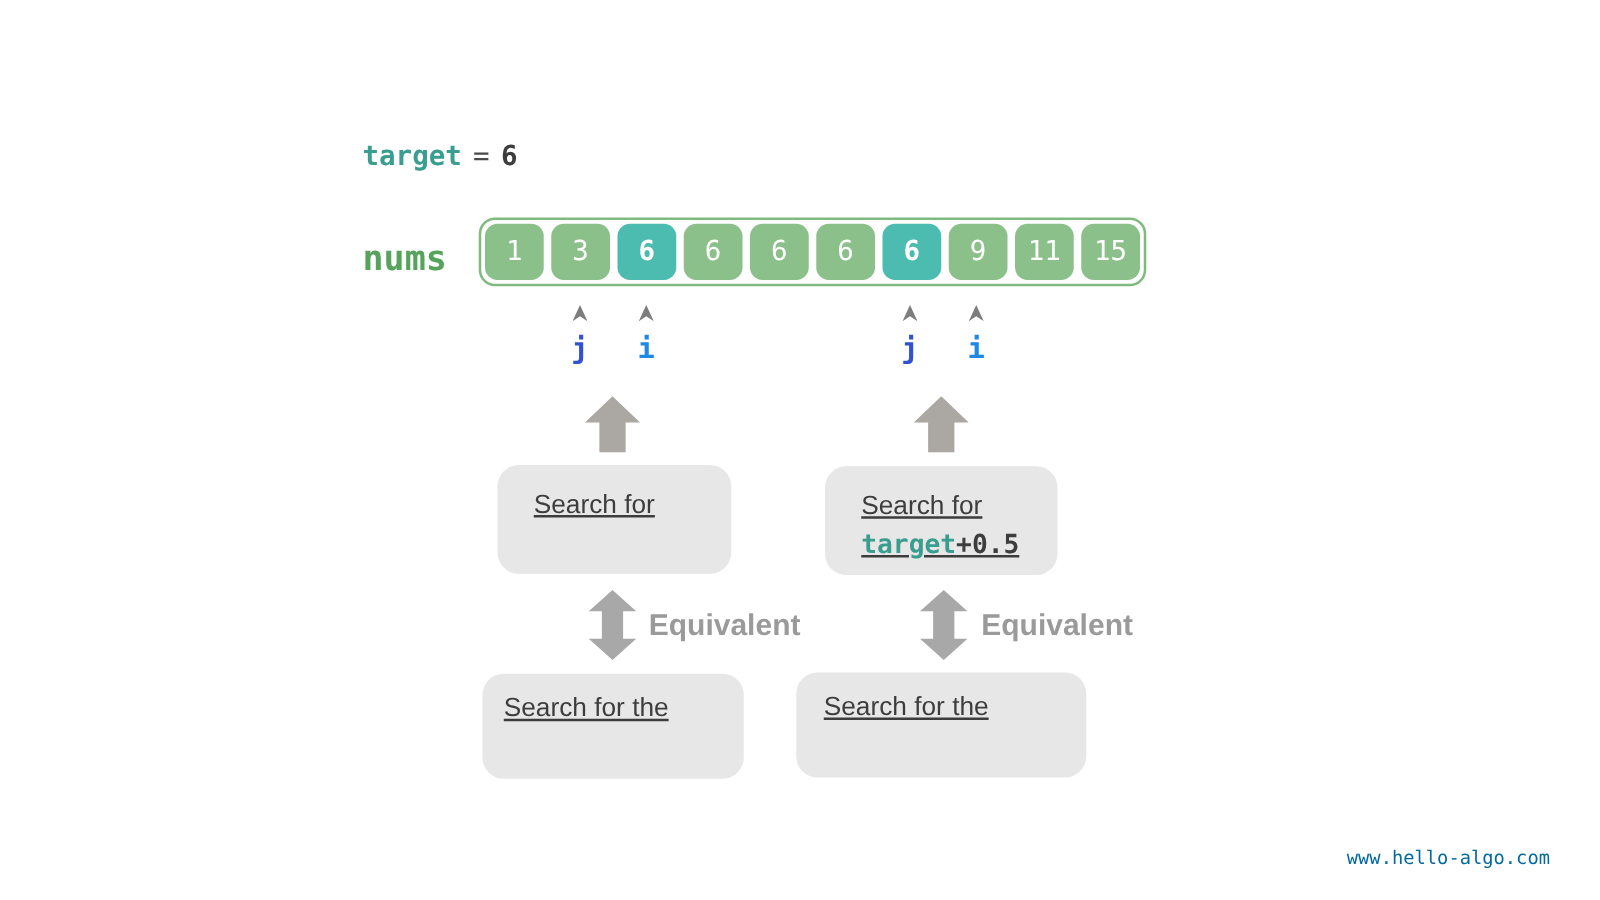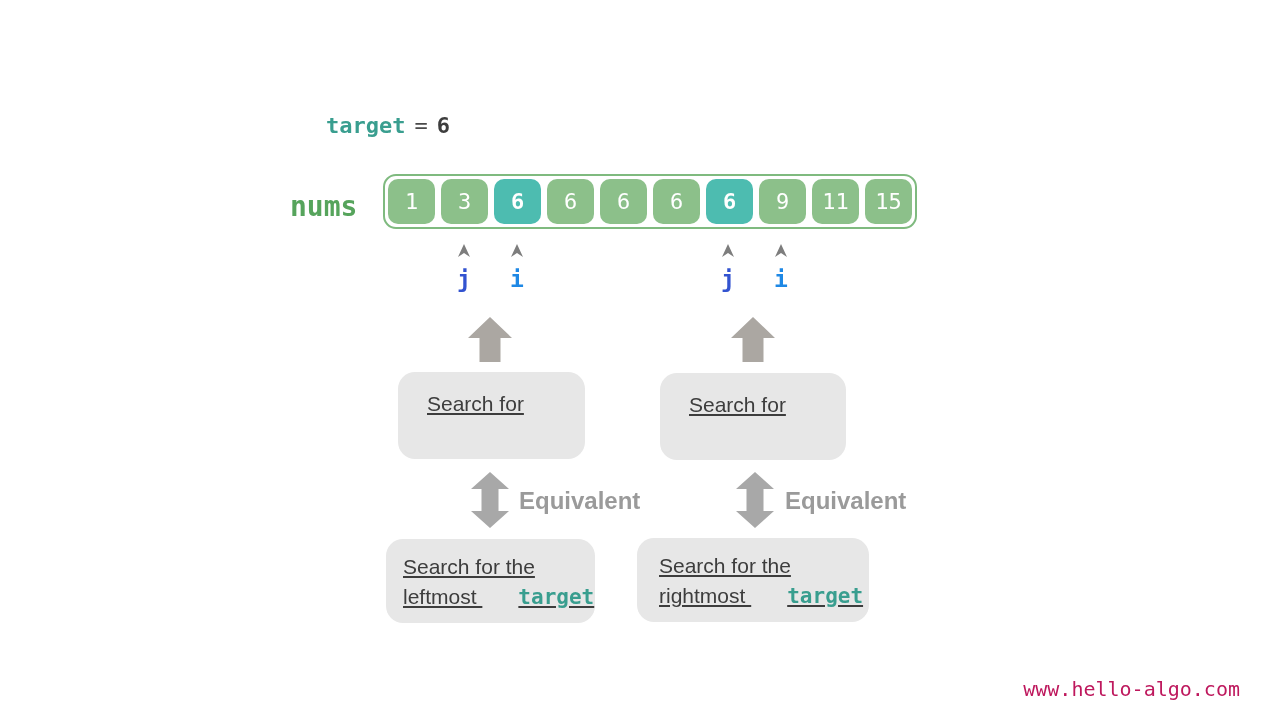--- a/index.html
+++ b/index.html
@@ -3,21 +3,21 @@
 <meta charset="utf-8">
 <style>
   * { margin: 0; padding: 0; box-sizing: border-box; }
   html, body { width: 1280px; height: 720px; background: #ffffff; }
   .canvas {
     position: relative; width: 1280px; height: 720px;
     font-family: "Liberation Sans", sans-serif; overflow: hidden;
   }
   .code { font-family: "DejaVu Sans Mono", monospace; }
   .bold { font-weight: bold; }
-  .teal { color: #399E8F; margin-left: 36px; }
+  .teal { color: #399E8F; }
   .dark { color: #3D3D3D; }
 
   
   .target-line { position: absolute; left: 290px; top: 113px; font-size: 22px; }
   .target-line .eq { margin: 0 9px; color: #4a4a4a; }
 
   
   .nums-label { position: absolute; left: 290px; top: 190px; font-size: 28px; font-weight: bold; color: #56A45C; }
 
   
@@ -59,21 +59,21 @@
   .box-result-right { left: 637px; top: 538px; width: 232px; height: 84px; padding: 13px 0 0 22px; }
 
   .equiv-label {
     position: absolute; top: 487px; font-size: 24px; font-weight: bold; color: #9A9A9A;
   }
   .equiv-left  { left: 519px; }
   .equiv-right { left: 785px; }
 
   .watermark {
     position: absolute; right: 40px; top: 677px;
-    font-family: "DejaVu Sans Mono", monospace; font-size: 20px; color: #be185d;
+    font-family: "DejaVu Sans Mono", monospace; font-size: 15px; color: #0369a1;
   }
 </style>
 </head>
 <body>
 
 <div class="canvas">
 
   <div class="target-line code">
     <span class="teal bold">target</span><span class="eq">=</span><span class="dark bold">6</span>
   </div>
@@ -116,36 +116,35 @@
     </svg>
   <svg class="up-arrow" style="left:731px" width="44" height="45">
       <polygon points="22,0 44,21 32.5,21 32.5,45 11.5,45 11.5,21 0,21" fill="#ABA7A2"></polygon>
     </svg>
 
   <div class="box box-search-left">
     <div>Search for</div>
   </div>
   <div class="box box-search-right">
     <div>Search for</div>
+    <div class="code-line"><span class="code bold teal">target</span><span class="code bold dark">+0.5</span></div>
   </div>
 
   <svg class="dbl-arrow" style="left:471px" width="38" height="56">
       <polygon points="19,0 38,17 27.5,17 27.5,39 38,39 19,56 0,39 10.5,39 10.5,17 0,17" fill="#A8A8A8"></polygon>
     </svg>
   <svg class="dbl-arrow" style="left:736px" width="38" height="56">
       <polygon points="19,0 38,17 27.5,17 27.5,39 38,39 19,56 0,39 10.5,39 10.5,17 0,17" fill="#A8A8A8"></polygon>
     </svg>
 
   <div class="equiv-label equiv-left">Equivalent</div>
   <div class="equiv-label equiv-right">Equivalent</div>
 
   <div class="box box-result-left">
     <div>Search for the</div>
-    <div><span>leftmost </span><span class="code bold teal">target</span></div>
   </div>
   <div class="box box-result-right">
     <div>Search for the</div>
-    <div><span>rightmost </span><span class="code bold teal">target</span></div>
   </div>
 
   <div class="watermark">www.hello-algo.com</div>
 
 </div>
 
 </body></html>

